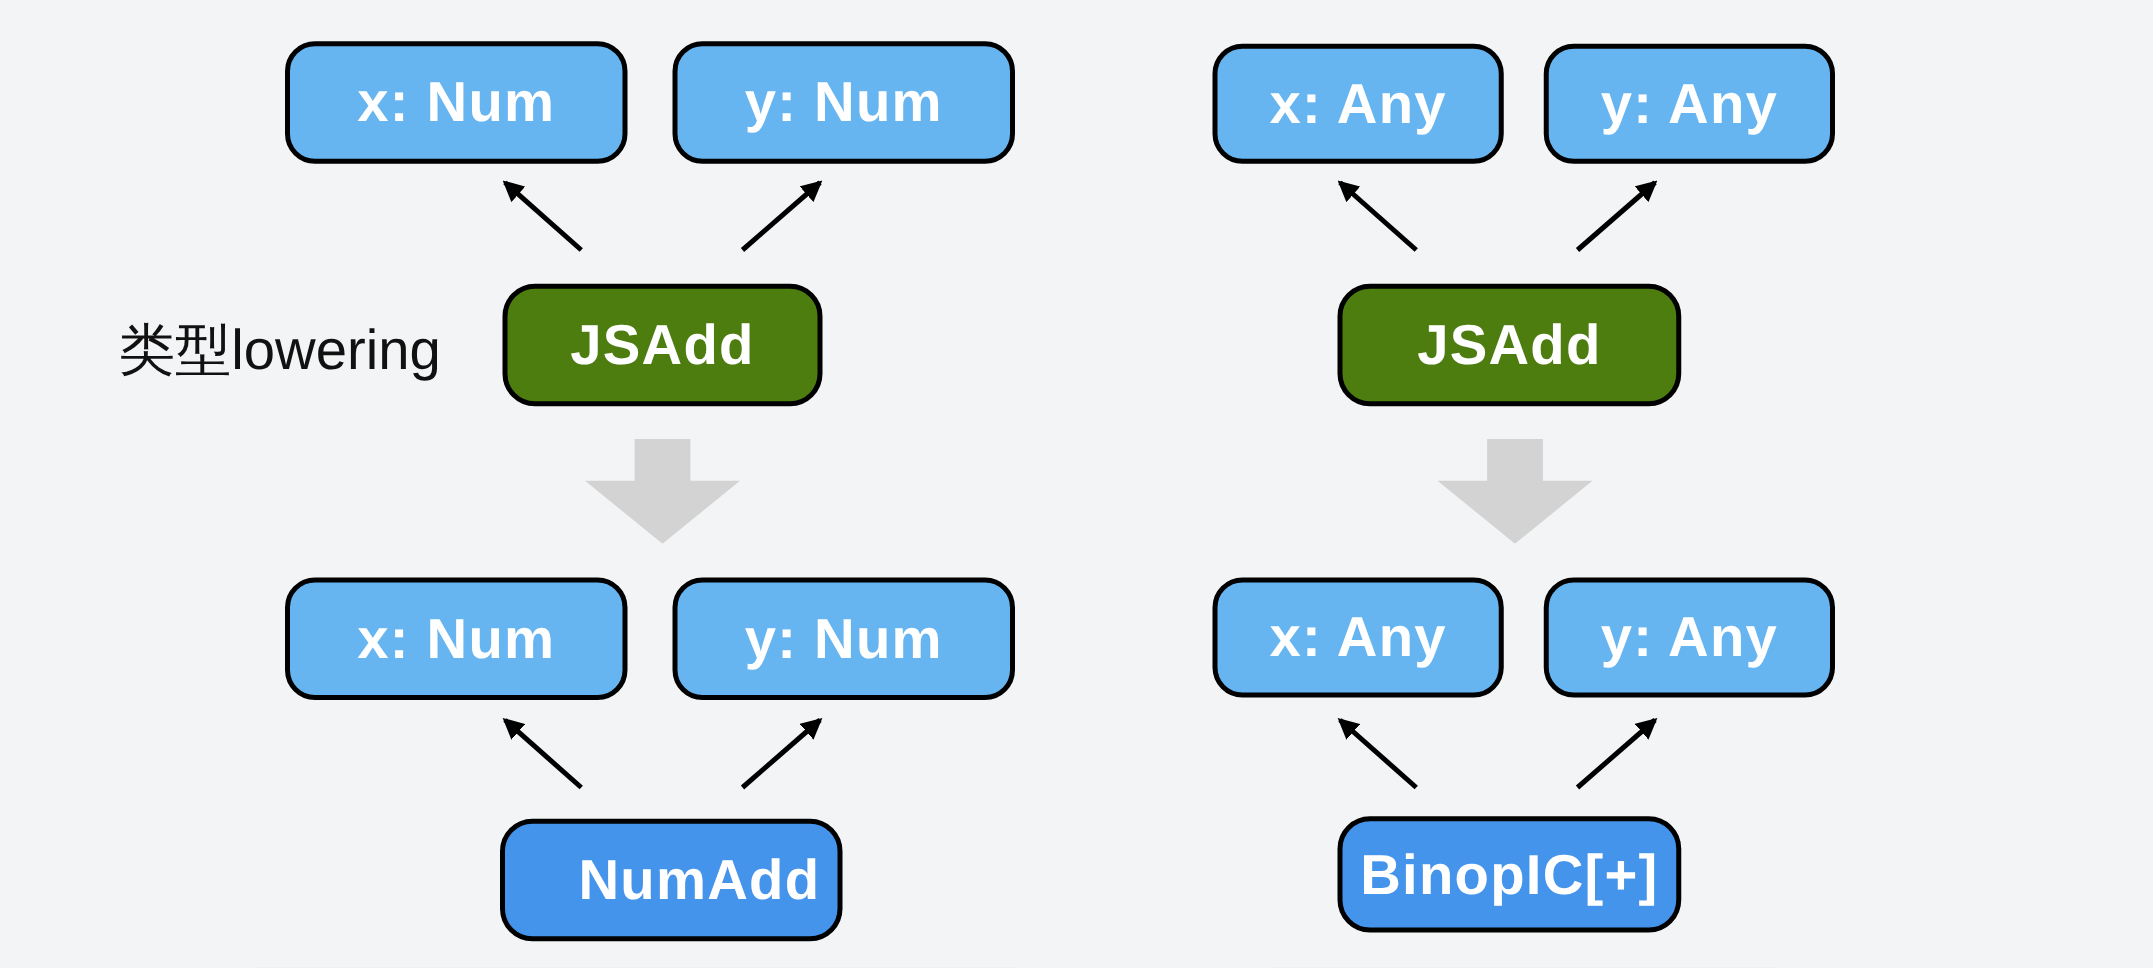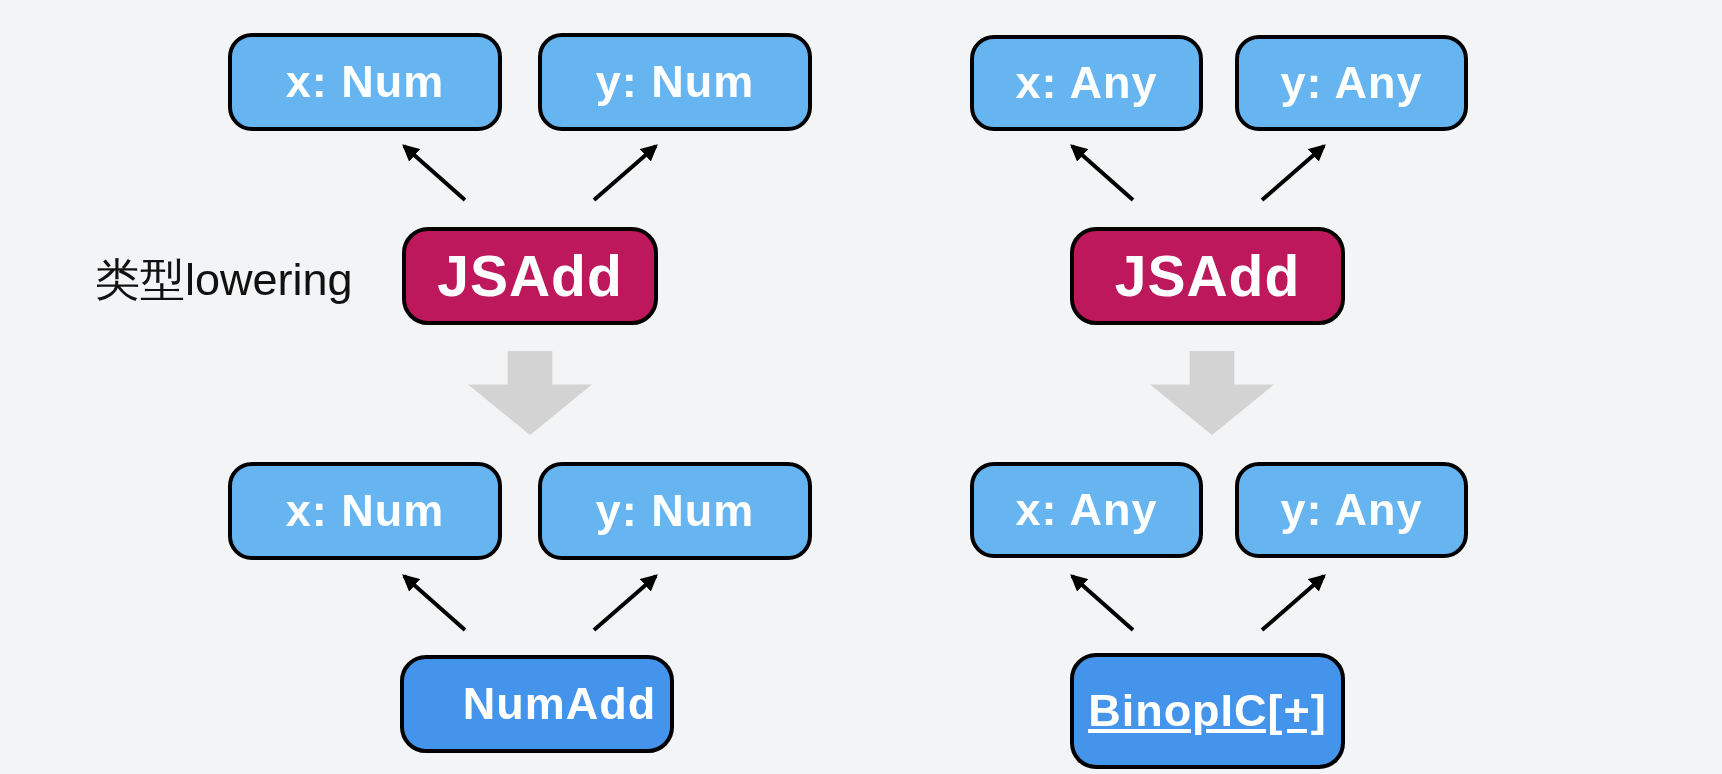--- a/index.html
+++ b/index.html
@@ -20,28 +20,28 @@
     border-radius:24px;
     box-sizing:border-box;
     display:flex;align-items:center;justify-content:center;
     color:#fff;
     font-weight:bold;
     font-size:45px;
     letter-spacing:1px;
   }
   .srcnode{
     position:absolute;
-    background:#be185d;
+    background:#4d7c0f;
     border:4px solid #000;
     border-radius:26px;
     box-sizing:border-box;
     display:flex;align-items:center;justify-content:center;
     color:#fff;
     font-weight:bold;
-    font-size:57px;
+    font-size:45px;
     letter-spacing:1px;
   }
   .lownode{
     position:absolute;
     background:#4594ec;
     border:4px solid #000;
     border-radius:26px;
     box-sizing:border-box;
     display:flex;align-items:center;justify-content:center;
     color:#fff;
@@ -108,15 +108,15 @@
   <div class="opbox" style="left:1235px;top:35px;width:233px;height:96px;">y: Any</div>
 
   <div class="srcnode" style="left:1070px;top:227px;width:275px;height:98px;">JSAdd</div>
 
 
   <div class="blockarrow" style="left:1150px;top:351px;"></div>
 
   <div class="opbox" style="left:970px;top:462px;width:233px;height:96px;">x: Any</div>
   <div class="opbox" style="left:1235px;top:462px;width:233px;height:96px;">y: Any</div>
 
-  <div class="lownode" style="left:1070px;top:653px;width:275px;height:116px;text-decoration:underline;">BinopIC[+]</div>
+  <div class="lownode" style="left:1070px;top:653px;width:275px;height:93px;">BinopIC[+]</div>
 
 </div>
 
 </body></html>

